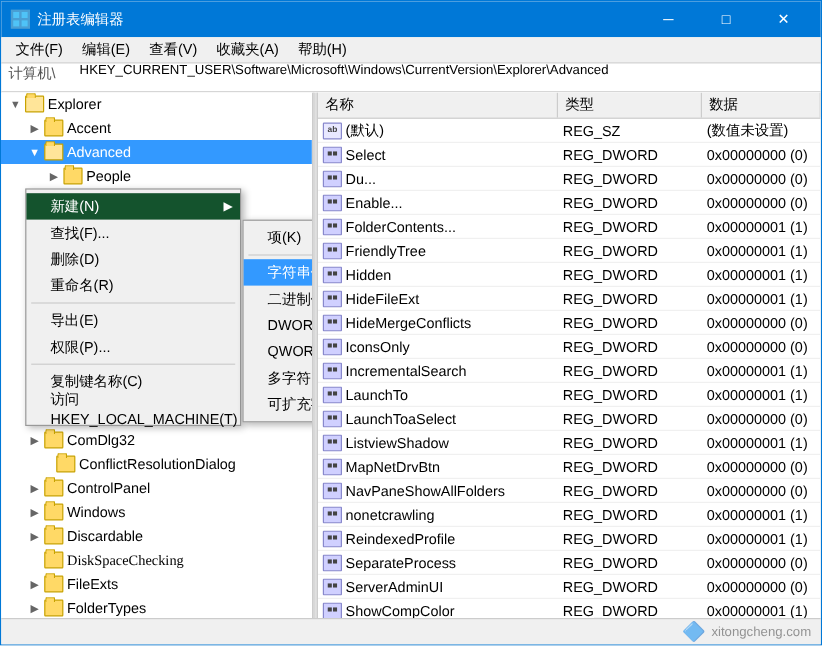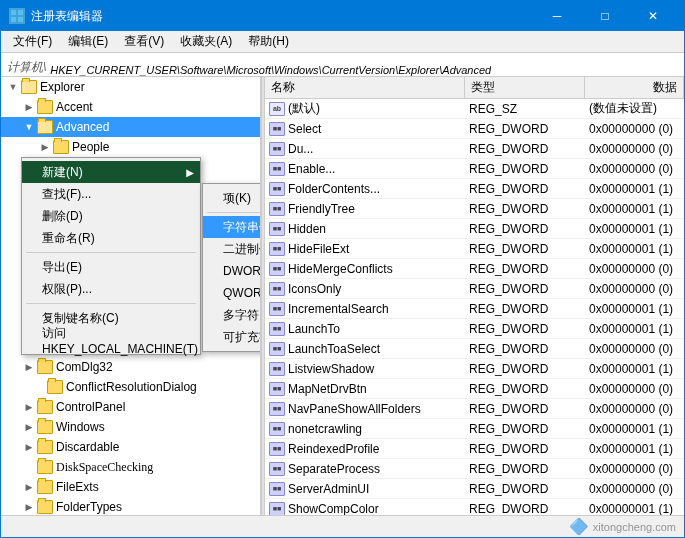--- a/index.html
+++ b/index.html
@@ -71,26 +71,25 @@
       cursor: pointer;
       font-size: 12px;
       color: #000;
     }
 
     
     .address-bar {
       background: #fff;
       height: 24px;
       display: flex;
-      align-items: flex-end;
+      align-items: flex-start;
       padding: 0 6px;
       border-bottom: 1px solid #ccc;
       font-size: 12px;
-      gap: 4px;
-      font-style: italic;
+      gap: 20px;
     }
 
     
     .main-content {
       display: flex;
       height: calc(538px - 30px - 22px - 24px - 22px);
       background: #fff;
     }
 
     
@@ -225,21 +224,21 @@
       align-items: center;
       padding: 0 6px;
       border-right: 1px solid #ccc;
       font-size: 12px;
       color: #000;
       cursor: pointer;
       user-select: none;
     }
     .col-name { width: 200px; }
     .col-type { width: 120px; }
-    .col-data { flex: 1; justify-content: flex-end; }
+    .col-data { flex: 1; }
 
     
     .table-body {
       overflow-y: auto;
       flex: 1;
     }
     .table-row {
       display: flex;
       height: 20px;
       align-items: center;

